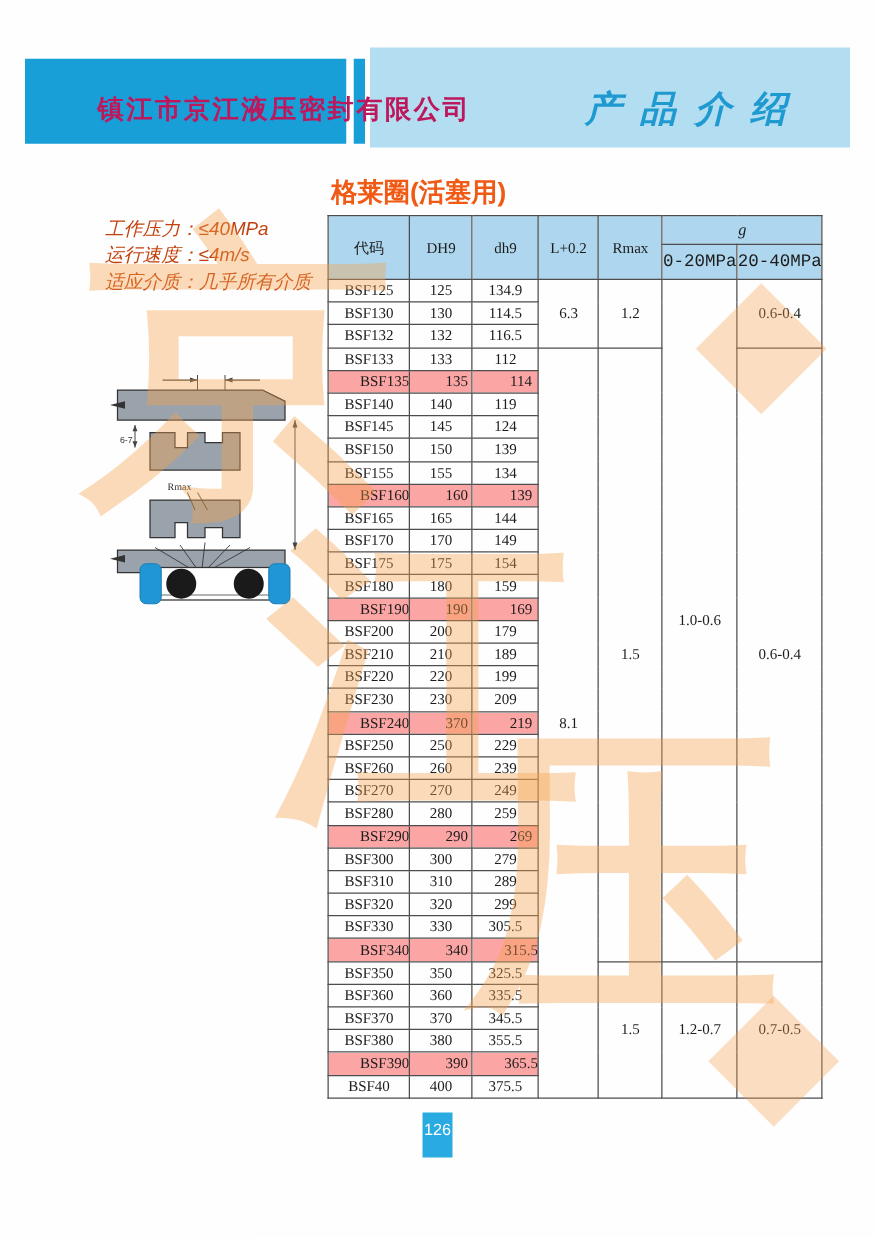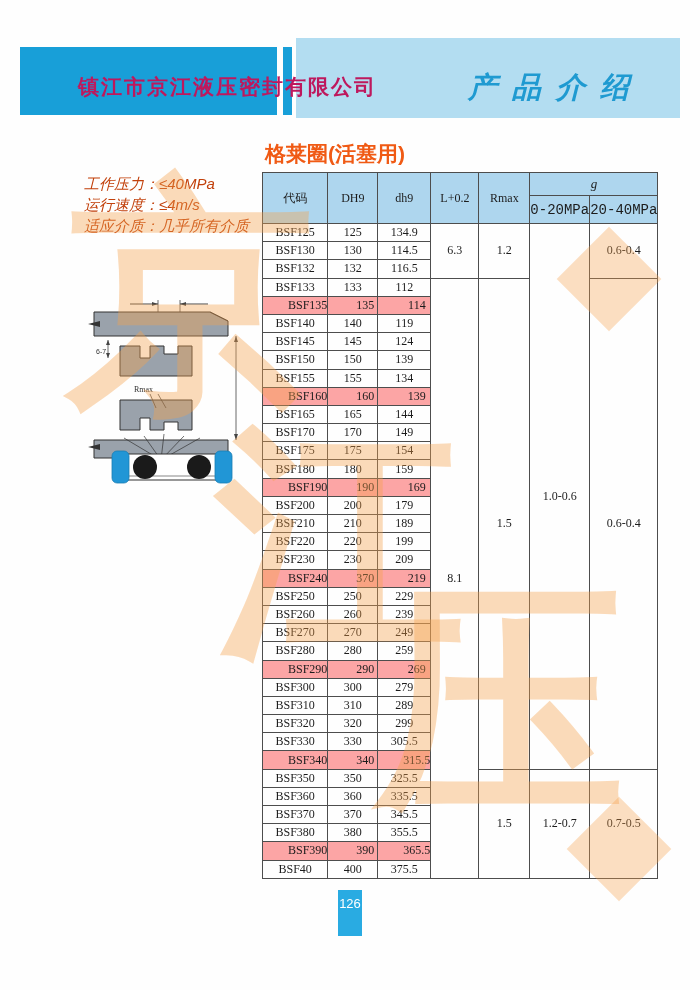--- a/index.html
+++ b/index.html
@@ -41,21 +41,21 @@
   .spec-table tbody tr{height:18.19px;margin-top:35px;}
   .spec-table tbody tr.hl td.base{background:#fca5a5;padding-left:25px;}
 
   
   .wm{position:absolute;z-index:6;pointer-events:none;color:#f6a24c;opacity:.38;
       font-weight:bold;font-size:250px;line-height:1;transform:translate(-50%,-50%);}
   .wm-diamond{position:absolute;z-index:6;pointer-events:none;background:#f6a24c;opacity:.34;
       width:74px;height:74px;transform:rotate(45deg);}
 
   
-  .page-tab{position:absolute;left:338px;top:890px;width:24px;height:46px;background:#29abe2;
+  .page-tab{position:absolute;left:338px;top:890px;width:24px;height:36px;background:#29abe2;
             color:#fff;font-size:13px;text-align:center;padding-top:6px;box-sizing:border-box;
             font-family:"Liberation Sans", sans-serif;}
 </style>
 </head>
 <body>
 
 <div class="page">
 
   <div class="band-light"></div>
   <div class="band-dark"></div>

